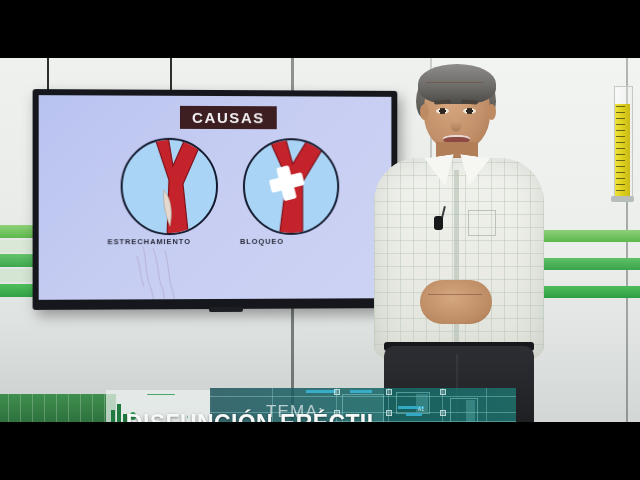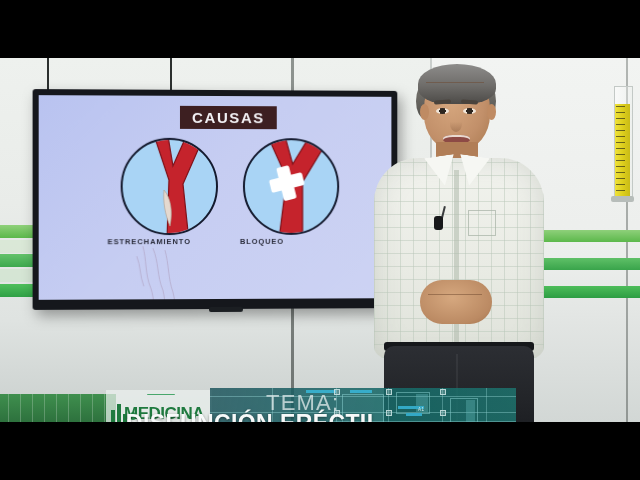--- a/index.html
+++ b/index.html
@@ -150,21 +150,21 @@
                 rgba(24,106,104,.88) 62%,rgba(30,120,114,.80) 100%);}
   .lt-blueprint{position:absolute;inset:0;overflow:hidden;opacity:.85;}
   .bp-h{position:absolute;height:1px;background:rgba(160,225,225,.45);}
   .bp-v{position:absolute;width:1px;background:rgba(160,225,225,.40);}
   .bp-box{position:absolute;border:1px solid rgba(150,220,220,.55);}
   .bp-fill{position:absolute;background:rgba(120,205,210,.35);}
   .bp-acc{position:absolute;height:3px;background:#39b7d8;}
   .bp-node{position:absolute;width:4px;height:4px;border:1px solid rgba(225,245,245,.9);background:rgba(255,255,255,.25);}
   .lt-a1{position:absolute;left:208px;top:19px;font-size:4.5px;color:rgba(225,245,245,.9);letter-spacing:.5px;}
 
-  .lt-tema{position:absolute;left:160px;top:2px;font-size:22px;color:rgba(235,243,243,.72);
+  .lt-tema{position:absolute;left:160px;top:14px;font-size:17px;color:rgba(235,243,243,.72);
      letter-spacing:1.2px;font-weight:400;}
   .lt-title{position:absolute;left:20px;top:22px;font-size:23px;font-weight:bold;
      color:#f7f9f9;letter-spacing:.4px;white-space:nowrap;
      text-shadow:0 1px 3px rgba(0,0,0,.45);}
 </style>
 </head>
 <body>
 
 <div id="frame">
 
@@ -277,21 +277,20 @@
     <div id="lower-third">
 
       <div class="lt-logo-box">
         <div class="lt-hex"></div>
         <div class="lt-bars">
           <i style="height:18px"></i>
           <i style="height:24px"></i>
           <i style="height:14px"></i>
         </div>
         <div class="lt-drop"></div>
-        <div class="lt-word">MEDICINA</div>
 
       </div>
 
       <div class="lt-panel">
         <div class="lt-blueprint">
           <div class="bp-h" style="left:0;top:8px;width:306px"></div>
           <div class="bp-h" style="left:0;top:24px;width:306px"></div>
           <div class="bp-h" style="left:120px;top:33px;width:186px"></div>
 
           <div class="bp-v" style="left:62px;top:0;height:50px"></div>

